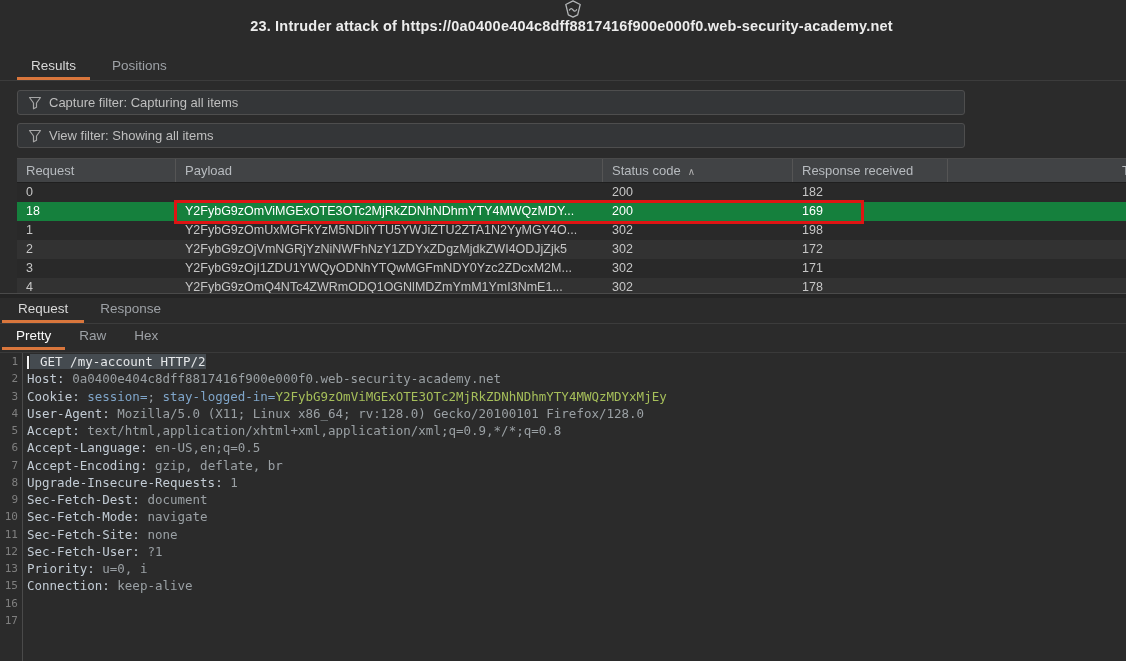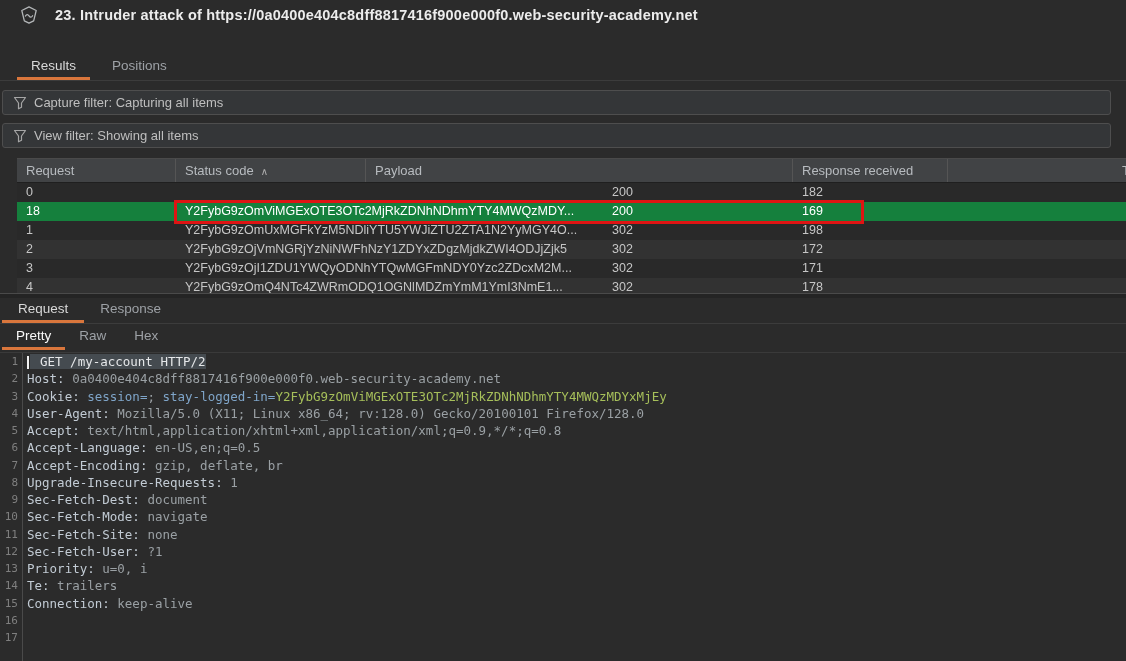--- a/index.html
+++ b/index.html
@@ -1,39 +1,39 @@
 <!DOCTYPE html>
 <html><head>
 <meta charset="utf-8">
 <style>
   html,body{margin:0;padding:0;background:#222;}
   #app{position:relative;width:1126px;height:661px;background:#2b2b2b;overflow:hidden;
        font-family:"Liberation Sans",sans-serif;color:#c8c8c8;}
 
   
-  .titlebar{position:absolute;top:0;left:0;right:0;height:30px;display:flex;align-items:center;}
+  .titlebar{position:absolute;top:0;left:0;right:0;height:30px;display:flex;align-items:center;flex-direction:column;}
   .burp-icon{margin-left:20px;width:18px;height:18px;flex:none;display:flex;align-items:center;}
   .title{margin-left:17px;font-size:14.5px;font-weight:bold;color:#ececec;letter-spacing:.2px;
          white-space:nowrap;}
 
   
   .tabbar{position:absolute;display:flex;}
   .tabbar .tab{padding:0 14px;line-height:23px;height:23px;font-size:13.5px;color:#9da1a6;
                border-bottom:3px solid transparent;cursor:default;white-space:nowrap;}
   .tabbar .tab.active{color:#d8d8d8;border-bottom-color:#d9763c;}
   #main-tabs{top:54px;left:17px;gap:8px;}
   #msg-tabs{top:297px;left:0;width:100%;border-bottom:1px solid #3c3c3c;padding-left:2px;}
   #msg-tabs .tab{padding:0 16px;}
   #view-tabs{top:324px;left:2px;}
   #view-tabs .tab{padding:0 14px;}
   #view-tabs .tab.active{color:#fafafa;}
   .hdiv{position:absolute;left:0;right:0;height:1px;background:#3c3c3c;}
 
   
-  .filter-bar{position:absolute;left:2px;width:1109px;height:25px;box-sizing:border-box;
+  .filter-bar{position:absolute;left:17px;width:948px;height:25px;box-sizing:border-box;
               background:#343638;border:1px solid #4e4e4e;border-radius:3px;
               display:flex;align-items:center;}
   .funnel{margin-left:10px;width:14px;height:14px;flex:none;display:flex;align-items:center;}
   .filter-label{margin-left:7px;font-size:13px;color:#bfbfbf;}
 
   
   .table{position:absolute;top:158px;left:17px;width:1109px;height:137px;overflow:hidden;
          background:#292929;border-top:1px solid #4a4a4a;}
   .thead{display:flex;height:24px;background:#414345;box-sizing:border-box;
          border-bottom:1px solid #1f1f1f;}
@@ -103,22 +103,22 @@
       <svg width="14" height="14" viewBox="0 0 14 14">
         <path d="M1.5 1.5 h11 L8.5 7 v4.3 l-3 1.5 V7 Z" fill="none" stroke="#a6a6a6" stroke-width="1.2" stroke-linejoin="round"></path>
       </svg>
     </span>
     <span class="filter-label">View filter: Showing all items</span>
   </div>
 
   <div class="table">
     <div class="thead" id="thead">
         <div class="th" style="width: 159px;"><span>Request</span></div>
+        <div class="th" style="width: 427px;"><span>Payload</span></div>
         <div class="th" style="width: 190px;"><span>Status code</span><span class="sort">∧</span></div>
-        <div class="th" style="width: 427px;"><span>Payload</span></div>
         <div class="th" style="width: 155px;"><span>Response received</span></div>
         <div class="th" style="width: 165px; margin-top: 36px;"><span>Error</span></div>
         <div class="th" style="flex: 1 1 0%;"><span>Ti</span></div>
       </div>
     <div id="tbody">
         <div class="tr">
           <div class="td" style="width: 159px;">0</div>
           <div class="td" style="width: 427px;"></div>
           <div class="td" style="width: 190px;">200</div>
           <div class="td" style="width: 155px;">182</div>
@@ -229,24 +229,20 @@
       </div>
       <div class="line">
         <div class="ln">12</div>
         <div class="code"><span class="seg-h">Sec-Fetch-User:</span><span class="seg-v"> ?1</span></div>
       </div>
       <div class="line">
         <div class="ln">13</div>
         <div class="code"><span class="seg-h">Priority:</span><span class="seg-v"> u=0, i</span></div>
       </div>
       <div class="line">
-        <div class="ln">14</div>
-        <div class="code"><span class="seg-h">Te:</span><span class="seg-v"> trailers</span></div>
-      </div>
-      <div class="line">
         <div class="ln">15</div>
         <div class="code"><span class="seg-h">Connection:</span><span class="seg-v"> keep-alive</span></div>
       </div>
       <div class="line">
         <div class="ln">16</div>
         <div class="code"></div>
       </div>
       <div class="line">
         <div class="ln">17</div>
         <div class="code"></div>

